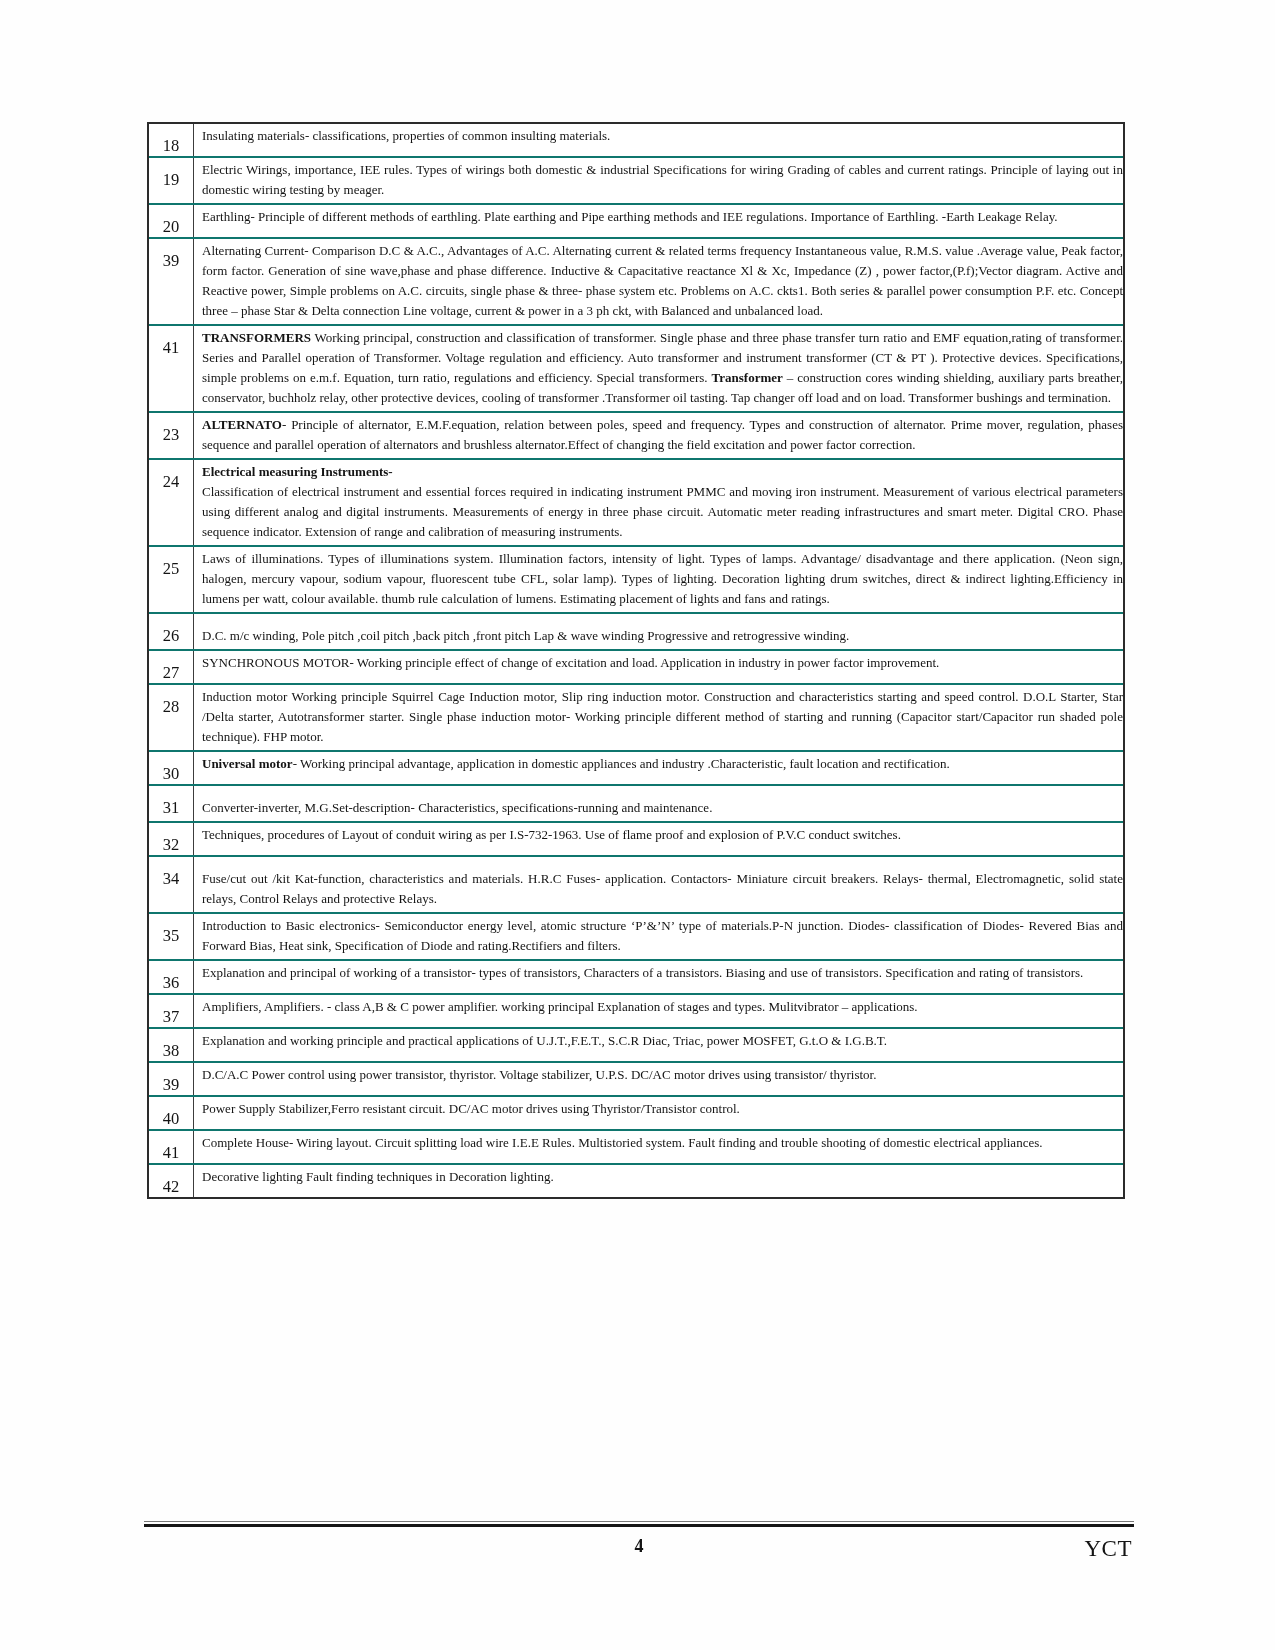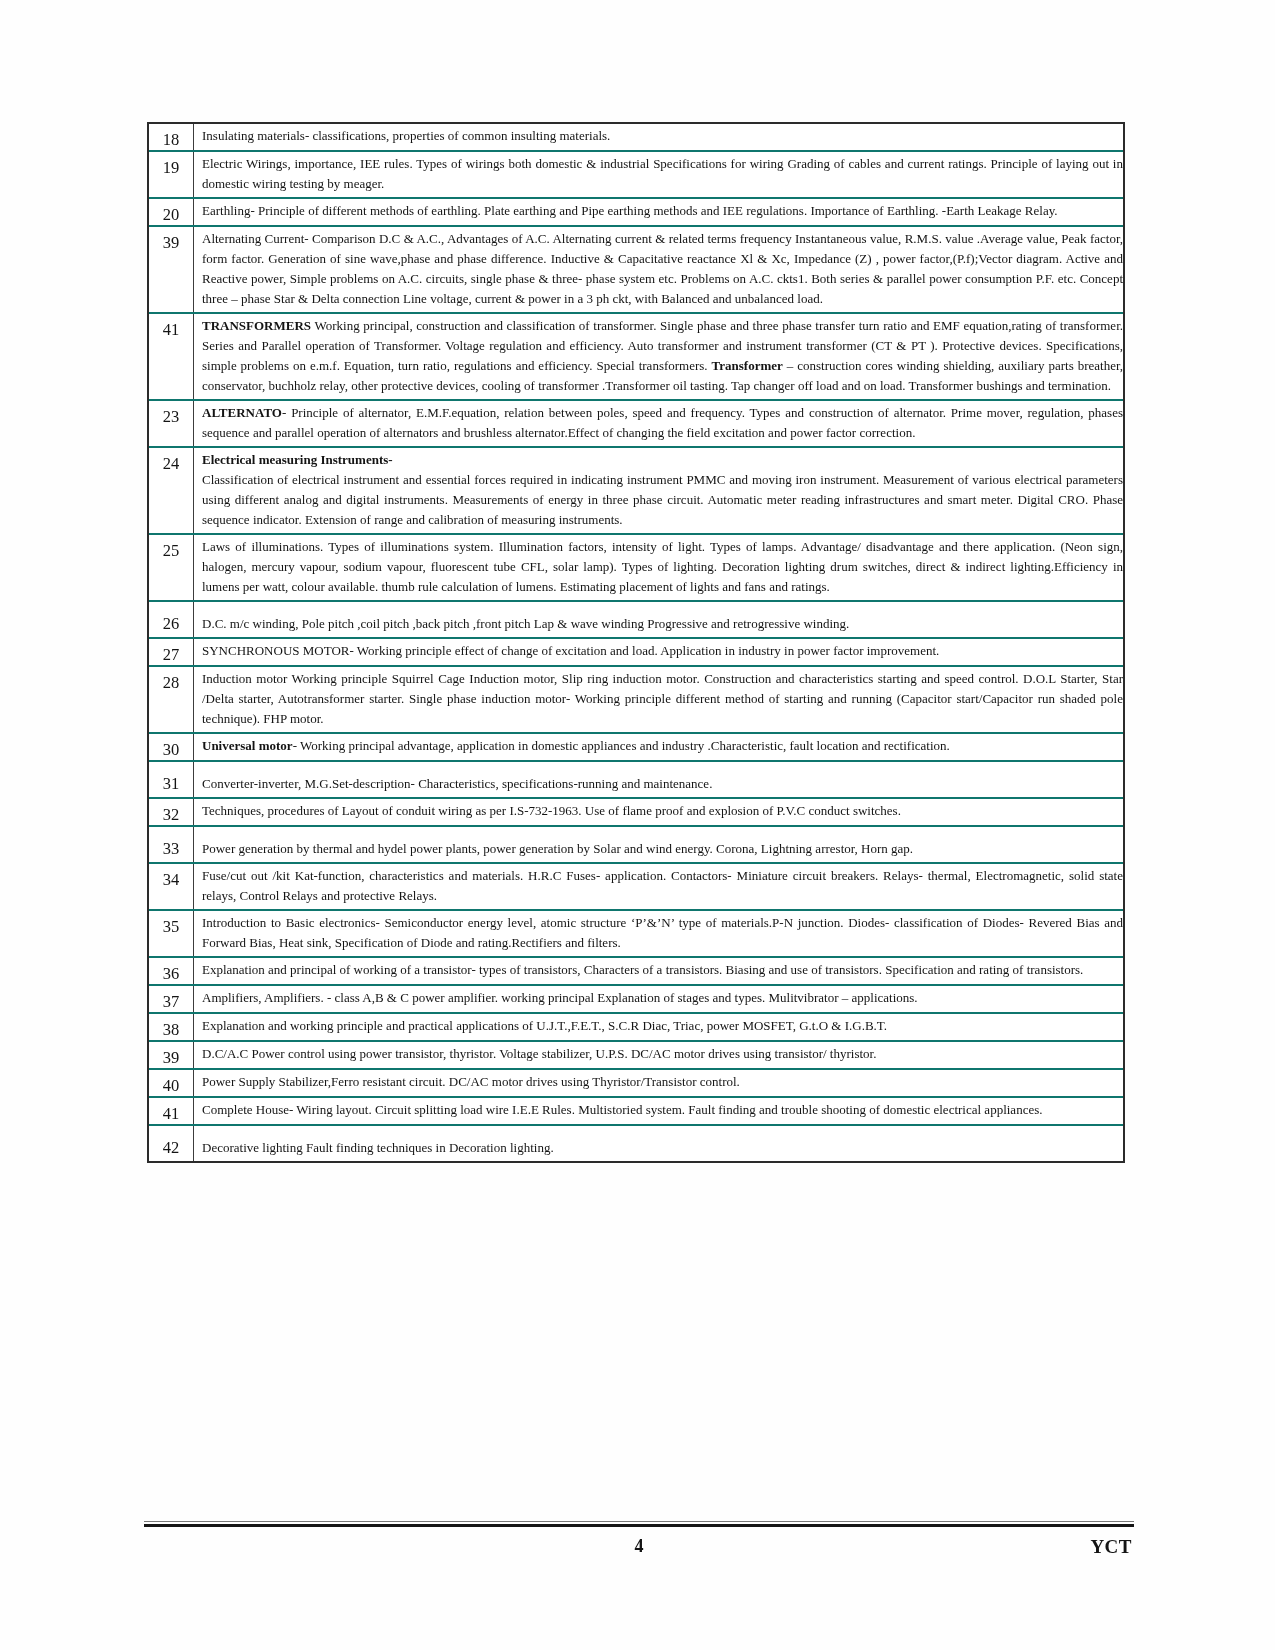--- a/index.html
+++ b/index.html
@@ -23,21 +23,21 @@
   }
   .row { display: flex; align-items: stretch; }
   .row + .row { border-top: 2px solid #0f766e; }
   .num-cell {
     flex: none;
     width: 44px;
     border-right: 1px solid #3c3c3c;
     text-align: center;
     font-size: 16.5px;
     line-height: 20px;
-    padding-top: 6px;
+    padding-top: 12px;
   }
   .text-cell {
     flex: 1;
     padding: 2px 0 3px 8px;
     font-size: 13px;
     line-height: 20px;
     text-align: justify;
   }
   .text-cell b { font-weight: bold; margin-top: 8px; }
   
@@ -61,22 +61,22 @@
   .page-number {
     display: block;
     text-align: center;
     font-weight: bold;
     font-size: 18px;
   }
   .brand {
     position: absolute;
     right: 2px;
     top: 0;
-    font-weight: bold;
-    font-size: 19px;
+    font-weight: normal;
+    font-size: 23px;
     letter-spacing: 0.5px;
   }
 </style>
 </head>
 <body>
 
 <div class="page">
 
   <div class="syllabus-table">
       <div class="row">
@@ -129,24 +129,20 @@
       </div>
       <div class="row">
         <div class="num-cell">31</div>
         <div class="text-cell"><span>Converter-inverter, M.G.Set-description- Characteristics, specifications-running and maintenance.</span></div>
       </div>
       <div class="row">
         <div class="num-cell">32</div>
         <div class="text-cell"><span>Techniques, procedures of Layout of conduit wiring as per I.S-732-1963. Use of flame proof and explosion of P.V.C conduct switches.</span></div>
       </div>
       <div class="row">
-        <div class="num-cell">33</div>
-        <div class="text-cell"><span>Power generation by thermal and hydel power plants, power generation by Solar and wind energy. Corona, Lightning arrestor, Horn gap.</span></div>
-      </div>
-      <div class="row">
         <div class="num-cell">34</div>
         <div class="text-cell"><span>Fuse/cut out /kit Kat-function, characteristics and materials. H.R.C Fuses- application. Contactors- Miniature circuit breakers. Relays- thermal, Electromagnetic, solid state relays, Control Relays and protective Relays.</span></div>
       </div>
       <div class="row">
         <div class="num-cell">35</div>
         <div class="text-cell"><span>Introduction to Basic electronics- Semiconductor energy level, atomic structure ‘P’&amp;’N’ type of materials.P-N junction. Diodes- classification of Diodes- Revered Bias and Forward Bias, Heat sink, Specification of Diode and rating.Rectifiers and filters.</span></div>
       </div>
       <div class="row">
         <div class="num-cell">36</div>
         <div class="text-cell"><span>Explanation and principal of working of a transistor- types of transistors, Characters of a transistors. Biasing and use of transistors. Specification and rating of transistors.</span></div>

